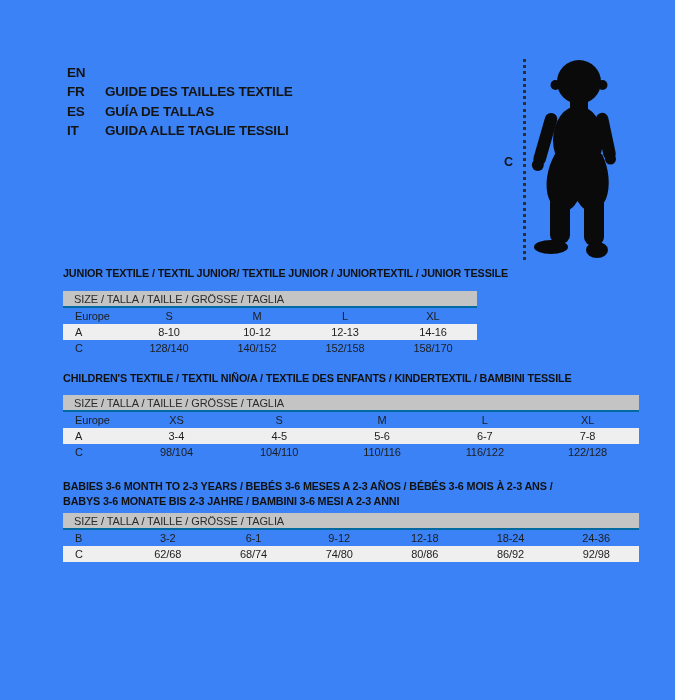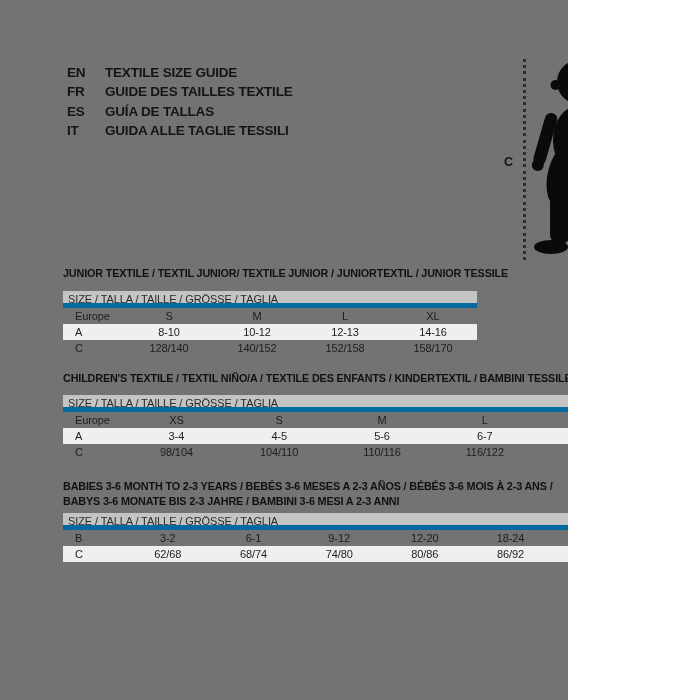--- a/index.html
+++ b/index.html
@@ -1,21 +1,21 @@
 <!DOCTYPE html>
 <html><head>
 <meta charset="utf-8">
 <style>
   * { margin: 0; padding: 0; box-sizing: border-box; }
   html, body { background: #ffffff; }
   #canvas {
     position: relative;
-    width: 568px;
+    width: 675px;
     height: 700px;
-    background: #737373;
+    background: #3b82f6;
     font-family: "Liberation Sans", sans-serif;
     color: #1d1d1d;
     overflow: hidden;
     text-decoration: underline;
   }
 
   
   #lang-block {
     position: absolute;
     left: 67px;
@@ -68,23 +68,23 @@
     color: #111;
     white-space: nowrap;
   }
   .size-table {
     position: absolute;
     left: 63px;
   }
   .t-bar {
     height: 17px;
     line-height: 16px;
-    padding-left: 5px;
+    padding-left: 11px;
     background: #c4c4c4;
-    border-bottom: 5px solid #0369a1;
+    border-bottom: 2px solid #0369a1;
     font-size: 11px;
     color: #2a2a2a;
     letter-spacing: -0.1px;
     white-space: nowrap;
   }
   .t-row {
     display: grid;
     height: 16px;
     align-items: center;
     font-size: 11px;
@@ -124,21 +124,20 @@
   }
 </style>
 </head>
 <body>
 
 <div id="canvas">
 
   <div id="lang-block">
     <div class="lang-row">
       <span>EN</span>
-      <span>TEXTILE SIZE GUIDE</span>
     </div>
     <div class="lang-row">
       <span>FR</span>
       <span>GUIDE DES TAILLES TEXTILE</span>
     </div>
     <div class="lang-row">
       <span>ES</span>
       <span>GUÍA DE TALLAS</span>
     </div>
     <div class="lang-row">
@@ -227,21 +226,21 @@
     <div>BABIES 3-6 MONTH TO 2-3 YEARS / BEBÉS 3-6 MESES A 2-3 AÑOS / BÉBÉS 3-6 MOIS À 2-3 ANS /</div>
     <div>BABYS 3-6 MONATE BIS 2-3 JAHRE / BAMBINI 3-6 MESI A 2-3 ANNI</div>
   </div>
   <div id="t3-table" class="size-table">
     <div class="t-bar">SIZE / TALLA / TAILLE / GRÖSSE / TAGLIA</div>
     <div class="t-row">
       <div class="c first">B</div>
       <div class="c">3-2</div>
       <div class="c">6-1</div>
       <div class="c">9-12</div>
-      <div class="c">12-20</div>
+      <div class="c">12-18</div>
       <div class="c">18-24</div>
       <div class="c">24-36</div>
     </div>
     <div class="t-row shaded">
       <div class="c first">C</div>
       <div class="c">62/68</div>
       <div class="c">68/74</div>
       <div class="c">74/80</div>
       <div class="c">80/86</div>
       <div class="c">86/92</div>

